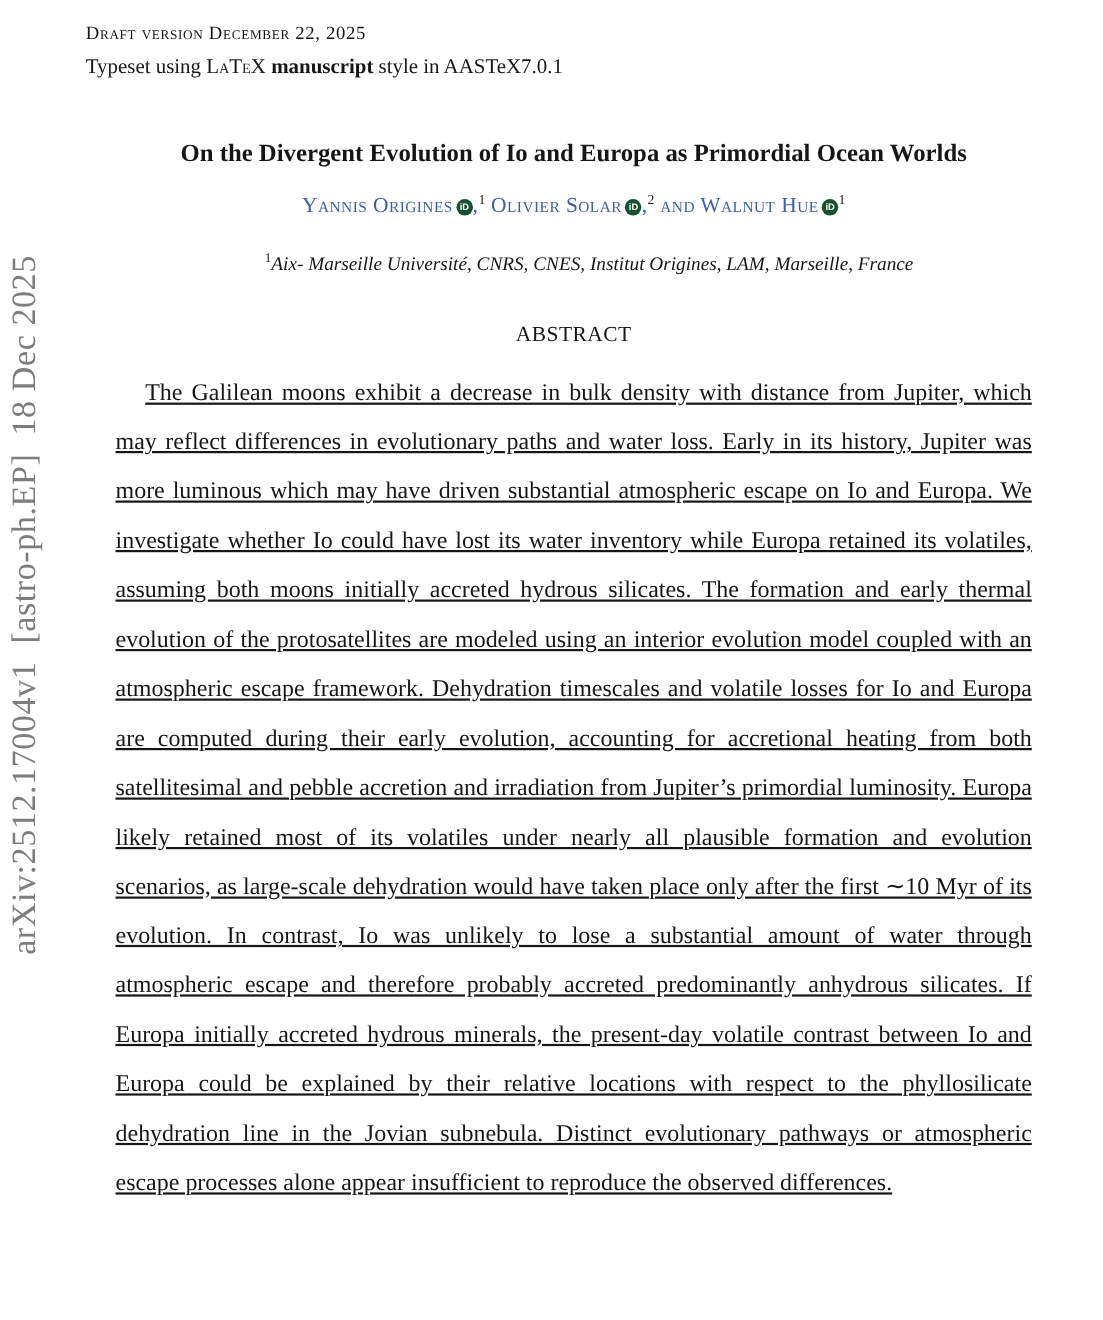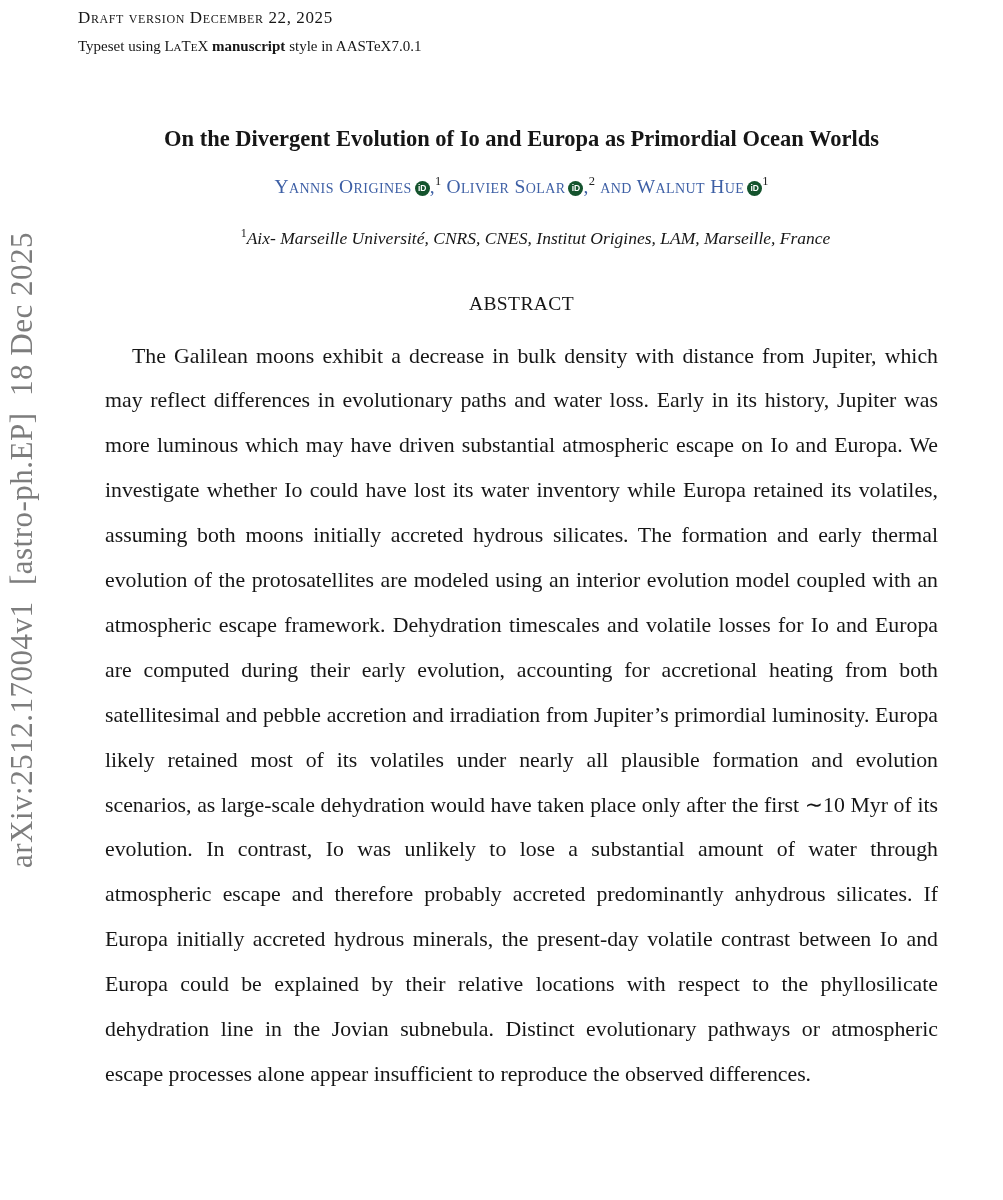--- a/index.html
+++ b/index.html
@@ -6,27 +6,27 @@
   body {
     width: 1003px; height: 1200px;
     background: #ffffff;
     position: relative;
     overflow: hidden;
     font-family: "Liberation Serif", serif;
     color: #161616;
   }
 
   
-  .header { position: absolute; left: 78px; top: 8px; }
+  .header { position: absolute; left: 78px; top: 20px; }
   .draft-line {
     font-variant: small-caps;
     font-size: 17px;
     letter-spacing: 0.6px;
   }
-  .typeset-line { margin-top: 10px; font-size: 15px; }
+  .typeset-line { margin-top: 10px; font-size: 19px; }
   .typeset-line .latex { font-variant: small-caps; }
   .typeset-line .bold { font-weight: bold; }
 
   
   .arxiv-sidebar {
     position: absolute;
     left: 4px;
     top: 232px;
     writing-mode: vertical-rl;
     transform: rotate(180deg);
@@ -99,20 +99,21 @@
     font-size: 19.5px;
     letter-spacing: 0.4px;
   }
 
   .abstract-text {
     margin-top: 19px;
     font-size: 21.8px;
     line-height: 44.9px;
     text-align: justify;
     text-indent: 27px;
+    text-decoration: underline;
   }
 </style>
 </head>
 <body>
 
 <div class="header">
   <div class="draft-line">Draft version December 22, 2025</div>
   <div class="typeset-line"><span>Typeset using </span><span class="latex">LaTeX</span><span class="bold"> manuscript </span><span>style in AASTeX7.0.1</span></div>
 </div>
 

